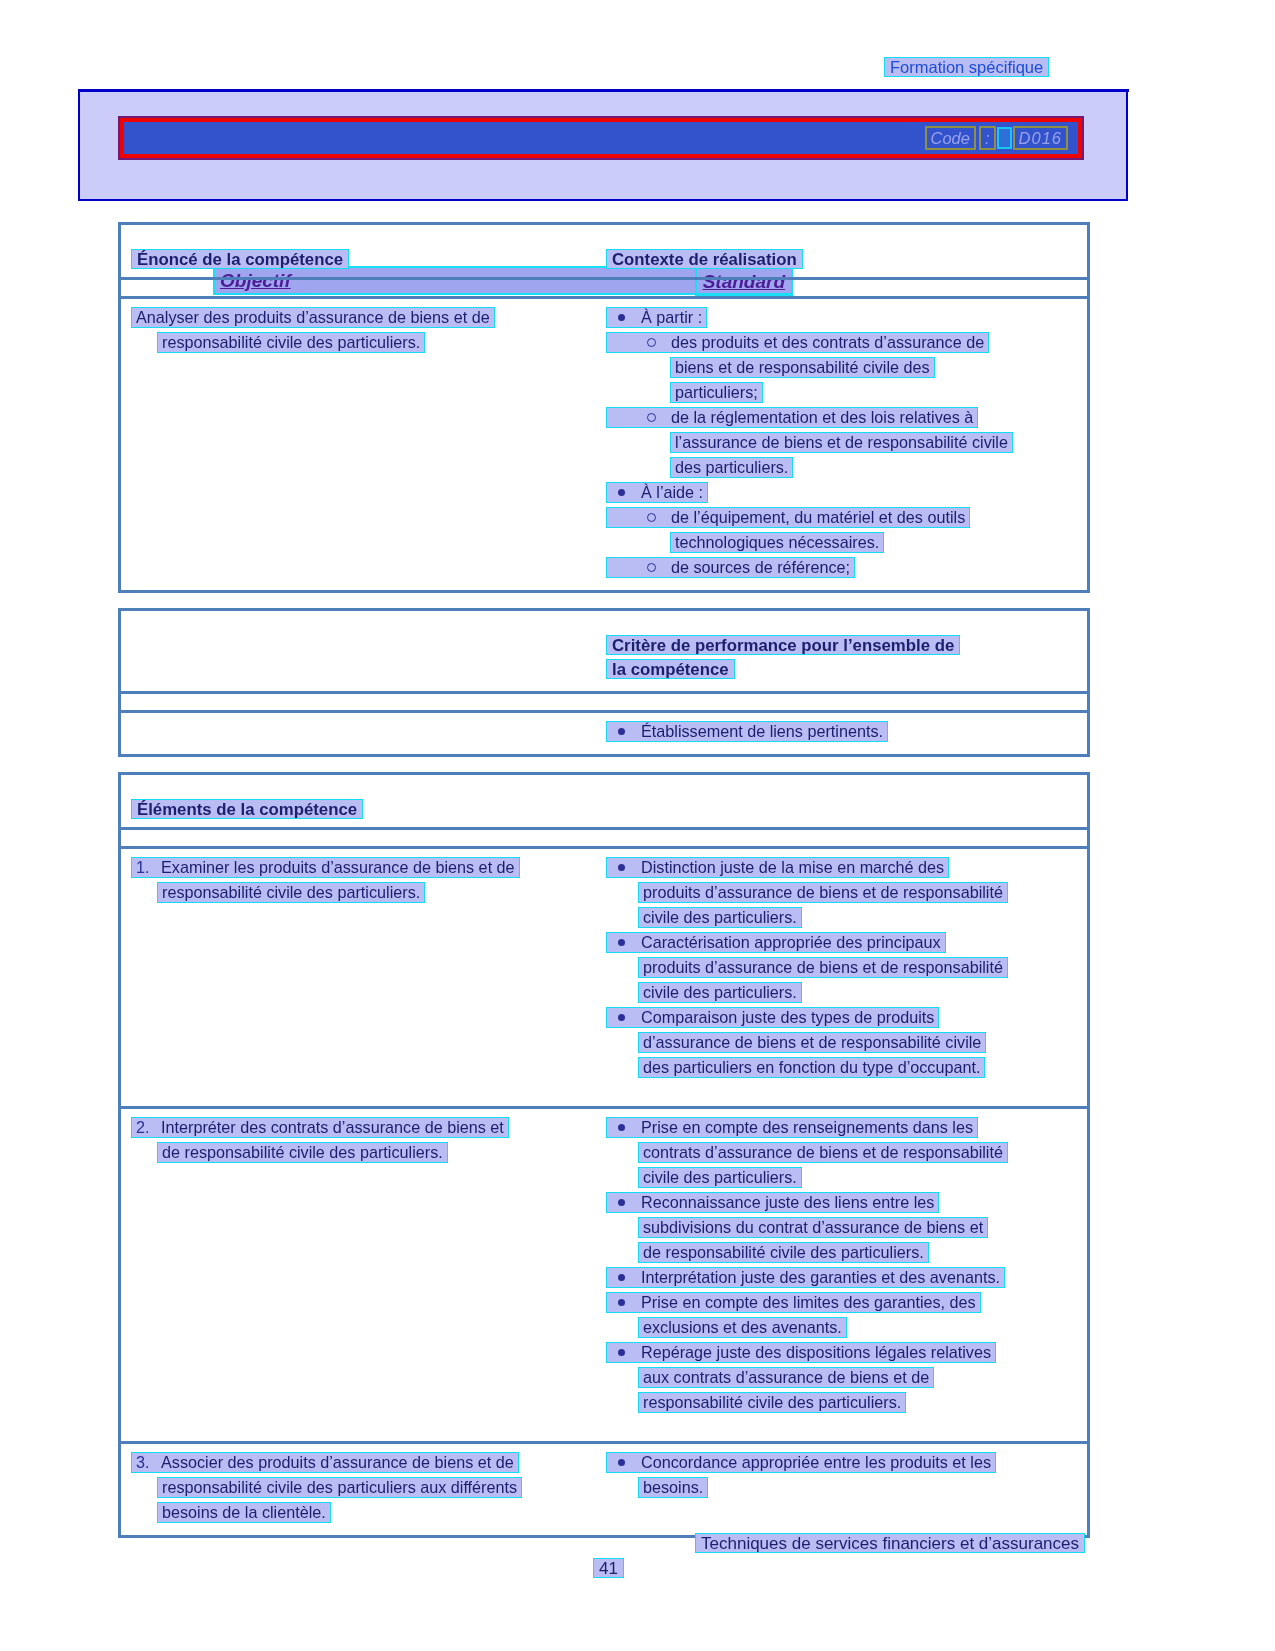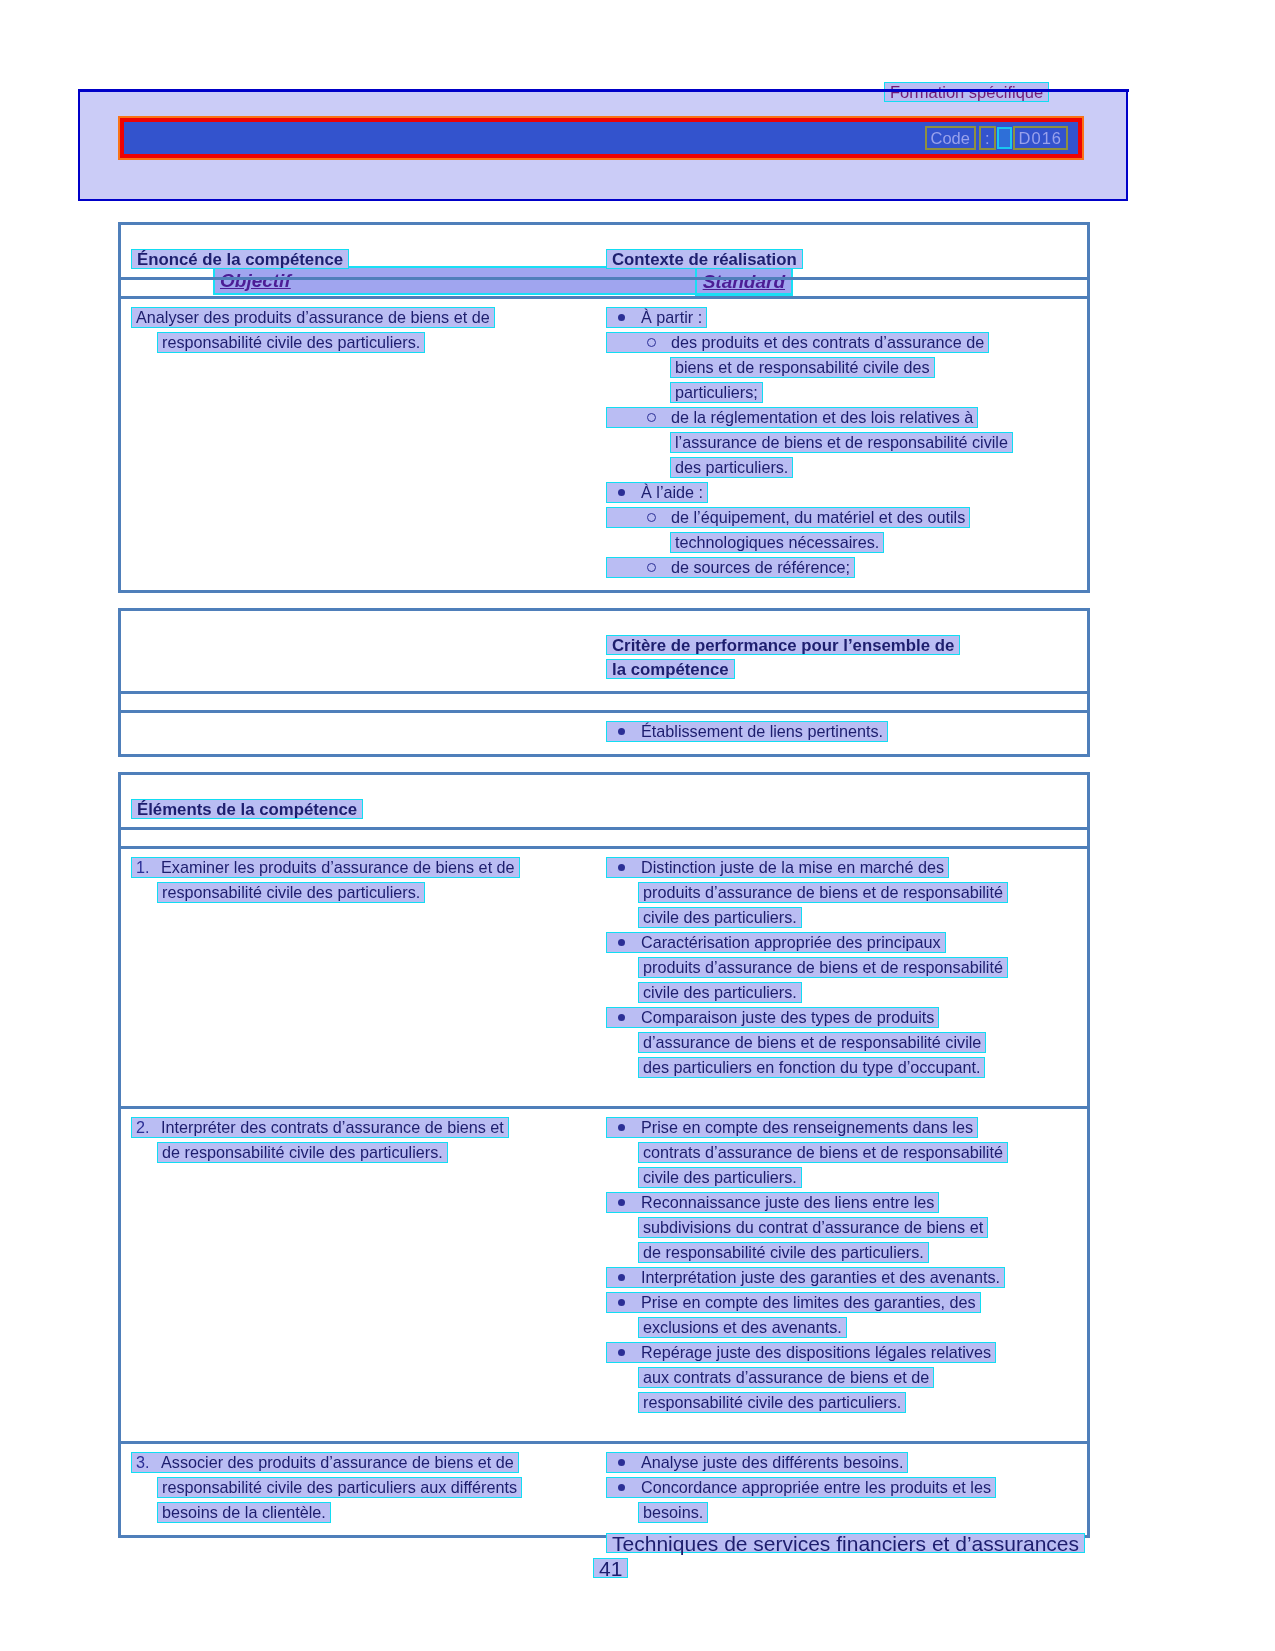--- a/index.html
+++ b/index.html
@@ -2,30 +2,30 @@
 <html><head>
 <meta charset="utf-8">
 <style>
   html,body{margin:0;padding:0;background:#ffffff;}
   .page{position:relative;width:1275px;height:1651px;background:#ffffff;
         font-family:"Liberation Sans", sans-serif;color:#1d1e6e;overflow:hidden;}
 
   
   .hl{display:inline-block;background:#babdf3;border:1.6px solid #12ddf2;
       padding:0 5px;color:#1d1e6e;white-space:nowrap;line-height:19px;height:20px;
-      font-size:21px;box-sizing:border-box;}
+      font-size:17px;box-sizing:border-box;}
   .b{font-weight:bold;font-size:16.8px;}
 
   
-  .corner-label{position:absolute;left:884px;top:82px;font-size:16.5px;color:#701a75;}
+  .corner-label{position:absolute;left:884px;top:57px;font-size:16.5px;color:#1d4ed8;}
   .top-rule{position:absolute;left:78px;top:89px;width:1051px;height:2.5px;background:#0000c8;}
   .header-box{position:absolute;left:78px;top:89px;width:1046px;height:110px;
               background:#cbccf7;border:2.5px solid #0000c8;border-top:none;}
   .banner-outer{position:absolute;left:38px;top:27px;width:966px;height:44px;
-                border:2px solid #f97316;box-sizing:border-box;}
+                border:2px solid #701a75;box-sizing:border-box;font-style:italic;}
   .banner-red{width:100%;height:100%;border:4px solid #ee0202;box-sizing:border-box;}
   .banner-fill{width:100%;height:100%;background:#3353cd;display:flex;align-items:center;
                justify-content:flex-end;padding-right:10px;box-sizing:border-box;}
   .code-box{border:2px solid #8f9040;color:#99a2ec;font-size:16.5px;padding:0 4px;
             line-height:20px;display:inline-block;}
   .code-gap{display:inline-block;width:15px;height:22px;background:#2e6fd8;
             border:2.5px solid #18c8f0;margin:0 1px;box-sizing:border-box;}
   .objstd-bar{position:absolute;left:133px;top:177px;width:580px;height:29px;
               background:#a0a5ef;border:2px solid #18dff5;box-sizing:border-box;
               display:flex;align-items:center;}
@@ -352,28 +352,20 @@
                 <span>besoins de la clientèle.</span>
               </div>
             </div>
           </div>
           <div class="cr">
             <div class="item">
               <div class="line">
                 <span class="mk">
                   <span class="dot"></span>
                 </span>
-                <span>Analyse juste des différents besoins.</span>
-              </div>
-            </div>
-            <div class="item">
-              <div class="line">
-                <span class="mk">
-                  <span class="dot"></span>
-                </span>
                 <span>Concordance appropriée entre les produits et les</span>
               </div>
               <div class="line cont0">
                 <span>besoins.</span>
               </div>
             </div>
           </div>
         </div>
     </div>
 

